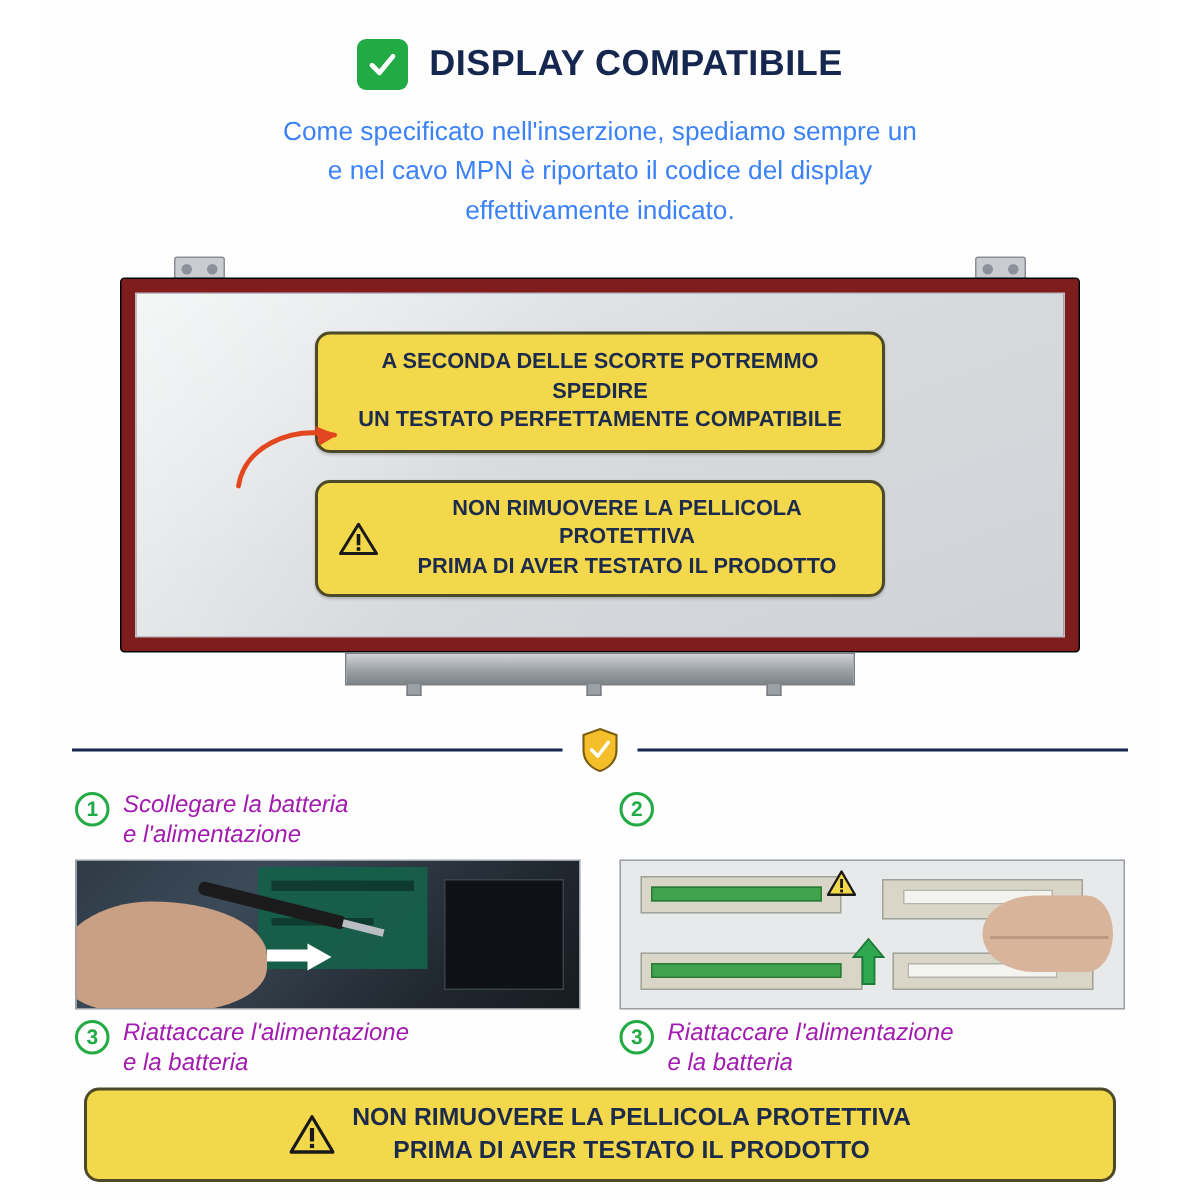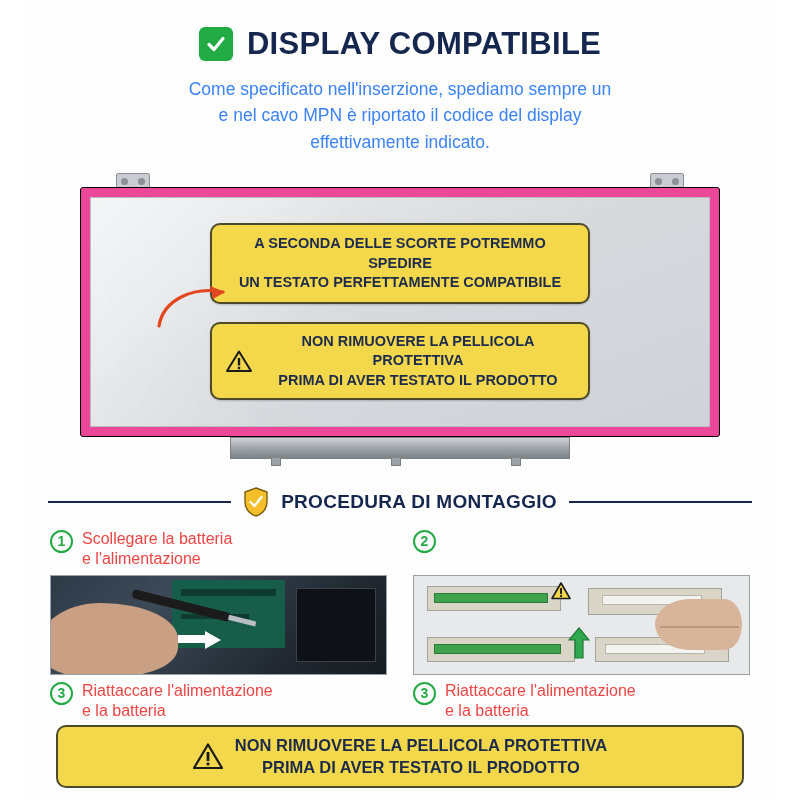--- a/index.html
+++ b/index.html
@@ -50,21 +50,21 @@
     height: 34px;
     border-radius: 6px;
     background: #22aa44;
     display: flex;
     align-items: center;
     justify-content: center;
     flex: none;
   }
   .check-box svg { display: block; }
   .header-title {
-    font-size: 31px;
+    font-size: 24px;
     font-weight: bold;
     color: #15264f;
     letter-spacing: 0.3px;
   }
 
   .intro {
     margin: 14px auto 0 auto;
     width: 600px;
     text-align: center;
     font-size: 17.5px;
@@ -101,21 +101,21 @@
   .bracket::after { right: 4px; }
   .bracket.left { left: 36px; }
   .bracket.right { right: 36px; }
 
   .screen-outer {
     position: absolute;
     left: 0;
     top: 14px;
     width: 640px;
     height: 250px;
-    background: #ec4899;
+    background: #7f1d1d;
     border: 1px solid #000;
     border-radius: 3px;
     padding: 9px;
   }
   .screen-inner {
     position: relative;
     width: 100%;
     height: 100%;
     background: linear-gradient(160deg, #e9ebec 0%, #d7dadd 45%, #cfd3d7 100%);
     border: 1px solid #b9bdc2;
@@ -236,21 +236,22 @@
     font-weight: bold;
     font-size: 14px;
     display: flex;
     align-items: center;
     justify-content: center;
     margin-top: 1px;
   }
   .step-text {
     font-size: 16px;
     line-height: 1.25;
-    color: #ef4444;
+    color: #a21caf;
+    font-style: italic;
   }
 
   .photo {
     position: relative;
     height: 100px;
     border: 1px solid #9aa0a6;
     overflow: hidden;
   }
   
   .photo-internals {
@@ -467,21 +468,20 @@
         <div class="tab t3"></div>
       </div>
     </div>
 
     <div class="proc-header">
       <div class="rule"></div>
       <svg class="shield" viewBox="0 0 26 30" aria-hidden="true">
         <path d="M13 1 L24 5 V15 C24 23 18 27.5 13 29 C8 27.5 2 23 2 15 V5 Z" fill="#f4bf2a" stroke="#7a5c10" stroke-width="1.4"></path>
         <path d="M7.5 15 L11.5 19 L18.5 10" fill="none" stroke="#ffffff" stroke-width="2.4" stroke-linecap="round" stroke-linejoin="round"></path>
       </svg>
-      <div class="proc-title">PROCEDURA DI MONTAGGIO</div>
       <div class="rule"></div>
     </div>
 
     <div class="steps-grid">
 
       <div class="step-label">
         <div class="step-num">1</div>
         <div class="step-text">
           <div>Scollegare la batteria</div>
           <div>e l'alimentazione</div>

